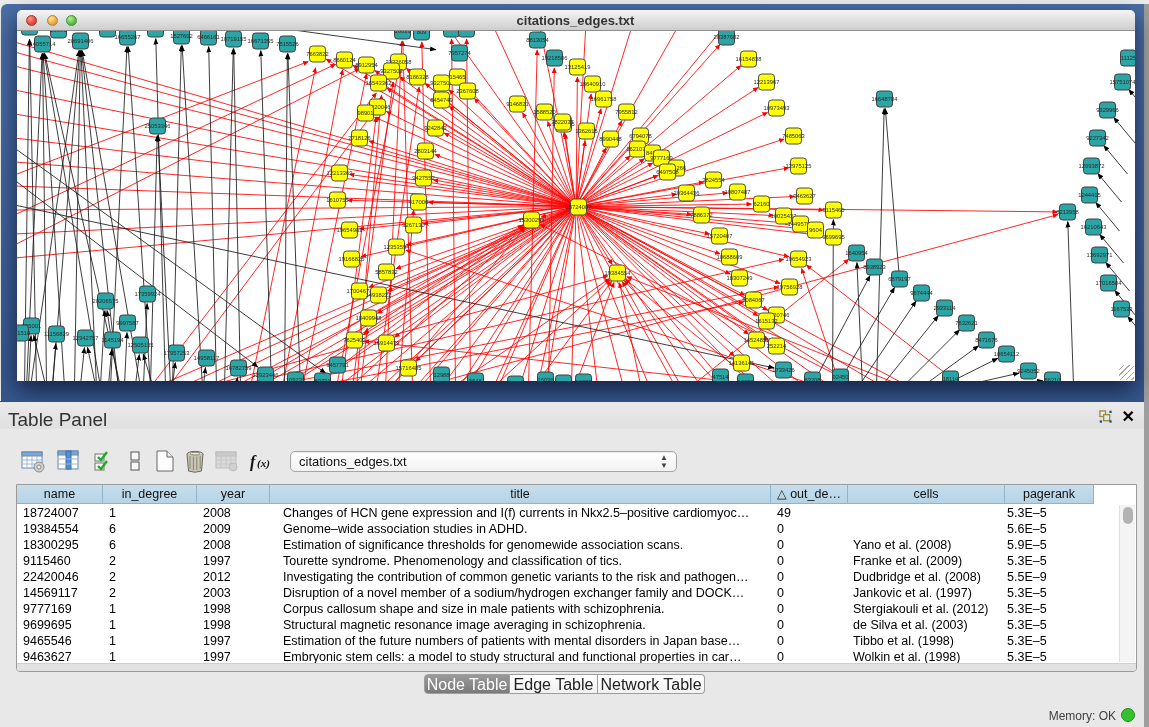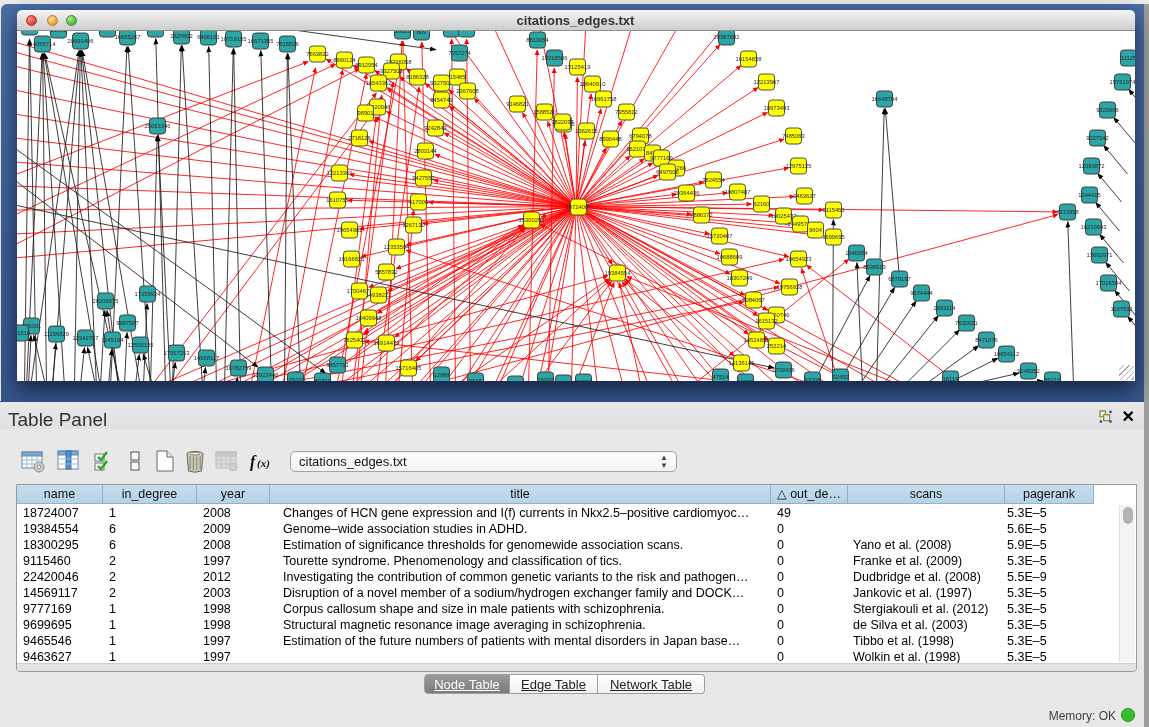--- a/index.html
+++ b/index.html
@@ -42,22 +42,22 @@
 .c1 { left:92px; width:88px; }
 .c2 { left:186px; width:67px; }
 .c3 { left:266px; width:484px; }
 .c4 { left:760px; width:72px; }
 .c5 { left:836px; width:157px;margin-top:32px; }
 .c6 { left:990px; width:90px; }
 #vscroll { position:absolute; left:1102px; top:20px; width:16px; height:157px; background:#f4f4f4; border-left:1px solid #e0e0e0;}
 #vthumb { position:absolute; left:3px; top:2px; width:10px; height:17px; background:#b3b3b3; border-radius:5px; }
 #tfoot { position:absolute; left:0; bottom:0; width:1119px; height:8px; background:#e2e2e2; border-radius:0 0 3px 3px; border-top:1px solid #cfcfcf;}
 #tabs { position:absolute; left:424px; top:273px; height:20px; }
-.tab { float:left; height:20px; line-height:19px; font-size:13px; text-align:center; background:linear-gradient(180deg,#ffffff,#f1f1f1);
-  border:1px solid #9e9e9e; border-left:none; color:#222;text-decoration:underline; }
+.tab { float:left; height:20px; line-height:19px; font-size:16px; text-align:center; background:linear-gradient(180deg,#ffffff,#f1f1f1);
+  border:1px solid #9e9e9e; border-left:none; color:#222; }
 .tab.first { border-left:1px solid #9e9e9e; border-radius:4px 0 0 4px; }
 .tab.last { border-radius:0 4px 4px 0; }
 .tab.sel { background:linear-gradient(180deg,#9a9a9a,#7a7a7a); color:#fff; }
 #status { position:absolute; right:28px; top:308px; font-size:12px; color:#404040; }
 #memdot { position:absolute; right:9px; top:307px; width:14px; height:14px; border-radius:50%;
   background:#35c02e; border:1px solid #1f8c1f; }
 </style></head>
 <body>
 <div id="greyedge"></div>
 <div id="desk">
@@ -983,21 +983,21 @@
       <div id="dd-arrows">▲<br>▼</div>
     </div>
   </div>
   <div id="tablebox">
     <div id="thead">
       <div class="h" style="left:0;width:86px;">name</div>
       <div class="h" style="left:86px;width:94px;">in_degree</div>
       <div class="h" style="left:180px;width:73px;">year</div>
       <div class="h" style="left:253px;width:501px;">title</div>
       <div class="h" style="left:754px;width:77px;">△ out_de…</div>
-      <div class="h" style="left:831px;width:157px;">scans</div>
+      <div class="h" style="left:831px;width:157px;">cells</div>
       <div class="h" style="left:988px;width:89px;">pagerank</div>
     </div>
     <div id="rows">
         <div class="tr">
           <div class="c c0">18724007</div>
           <div class="c c1">1</div>
           <div class="c c2">2008</div>
           <div class="c c3">Changes of HCN gene expression and I(f) currents in Nkx2.5–positive cardiomyoc…</div>
           <div class="c c4">49</div>
           <div class="c c5">Yano et al. (2008)</div>
@@ -1072,20 +1072,21 @@
           <div class="c c2">1997</div>
           <div class="c c3">Estimation of the future numbers of patients with mental disorders in Japan base…</div>
           <div class="c c4">0</div>
           <div class="c c5">Nakamura et al. (1997)</div>
           <div class="c c6">5.3E–5</div>
         </div>
         <div class="tr">
           <div class="c c0">9463627</div>
           <div class="c c1">1</div>
           <div class="c c2">1997</div>
+          <div class="c c3">Embryonic stem cells: a model to study structural and functional properties in car…</div>
           <div class="c c4">0</div>
           <div class="c c5">Hescheler et al. (1997)</div>
           <div class="c c6">5.3E–5</div>
         </div>
       </div>
     <div id="vscroll">
         <div id="vthumb"></div>
       </div>
     <div id="tfoot"></div>
   </div>

